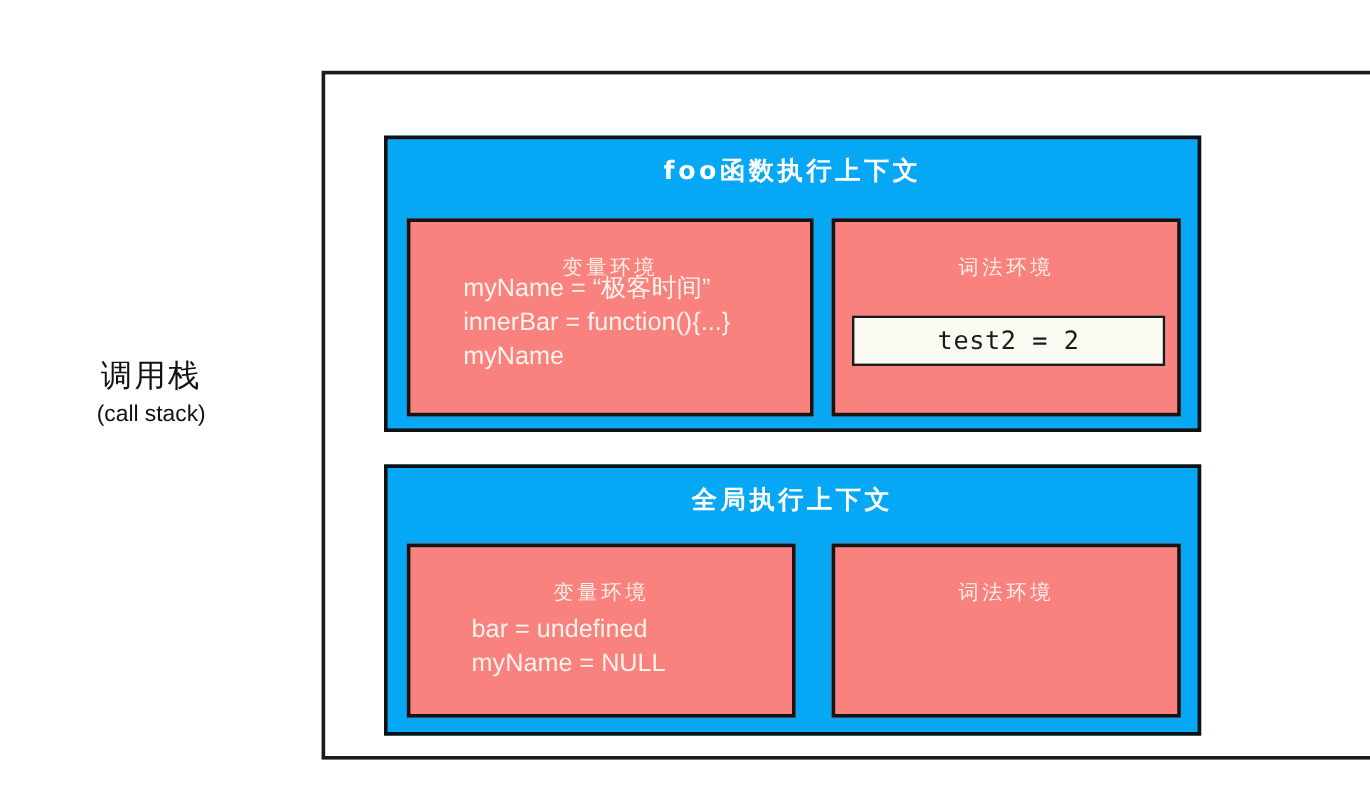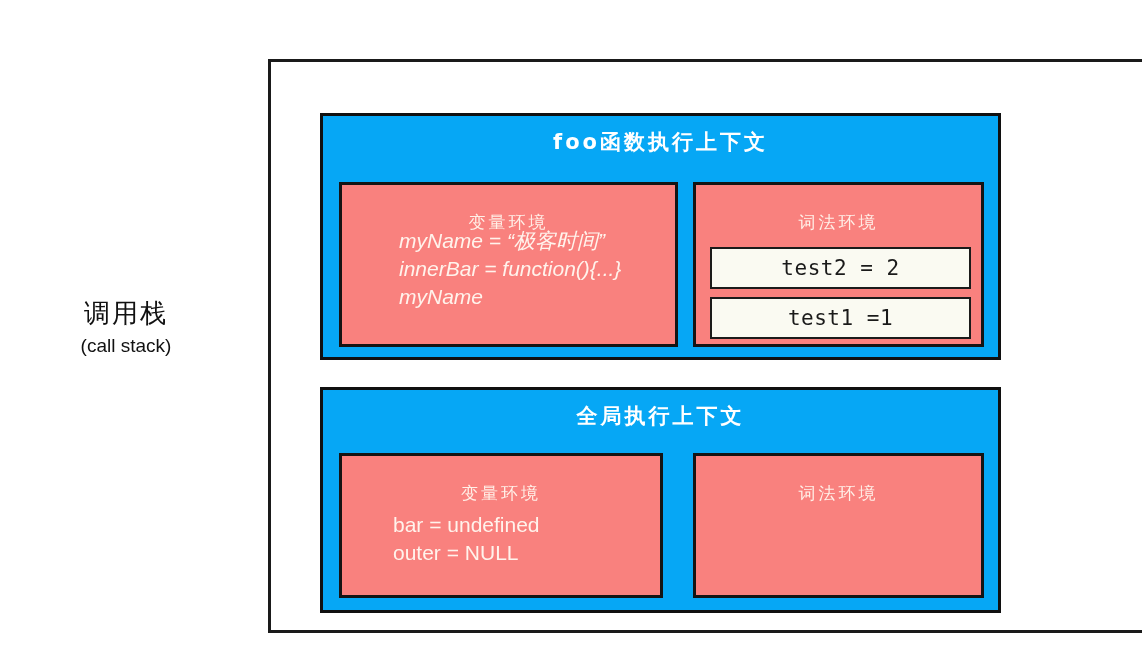--- a/index.html
+++ b/index.html
@@ -113,22 +113,21 @@
 
   
   #foo-var-env {
     left: 16px;
     top: 66px;
     width: 339px;
     height: 165px;
   }
   #foo-var-env .env-lines {
     top: 42px;
-    padding-left: 57px;
-    font-style: italic;
+    padding-left: 44px;
   }
 
   
   #foo-lex-env {
     left: 370px;
     top: 66px;
     width: 291px;
     height: 165px;
   }
   .lex-slot {
@@ -139,20 +138,21 @@
     height: 42px;
     background: #FAFAF2;
     border: 2px solid #1b1b1b;
     color: #1a1a1a;
     font-size: 21px;
     display: flex;
     align-items: center;
     justify-content: center;
     font-family: "DejaVu Sans Mono", "Liberation Mono", monospace;
     letter-spacing: 0.5px;
+    margin-top: 16px;
   }
   #foo-lex-slot-0 { top: 62px; }
   #foo-lex-slot-1 { top: 112px; }
 
   
   #global-var-env {
     left: 16px;
     top: 63px;
     width: 324px;
     height: 145px;
@@ -189,32 +189,31 @@
       <div class="env-lines">
         <div>myName = “极客时间”</div>
         <div>innerBar = function(){...}</div>
         <div>myName</div>
       </div>
     </div>
 
     <div class="env-panel" id="foo-lex-env">
       <div class="env-title">词法环境</div>
       <div class="lex-slot" id="foo-lex-slot-0">test2 = 2</div>
-      <div class="lex-slot" id="foo-lex-slot-1">test1 =1</div>
     </div>
   </div>
 
   <div class="exec-context" id="global-context">
     <div class="exec-context-title">全局执行上下文</div>
 
     <div class="env-panel" id="global-var-env">
       <div class="env-title">变量环境</div>
       <div class="env-lines">
         <div>bar =  undefined</div>
-        <div>outer = NULL</div>
+        <div>myName = NULL</div>
       </div>
     </div>
 
     <div class="env-panel" id="global-lex-env">
       <div class="env-title">词法环境</div>
     </div>
   </div>
 
 </div>
 

